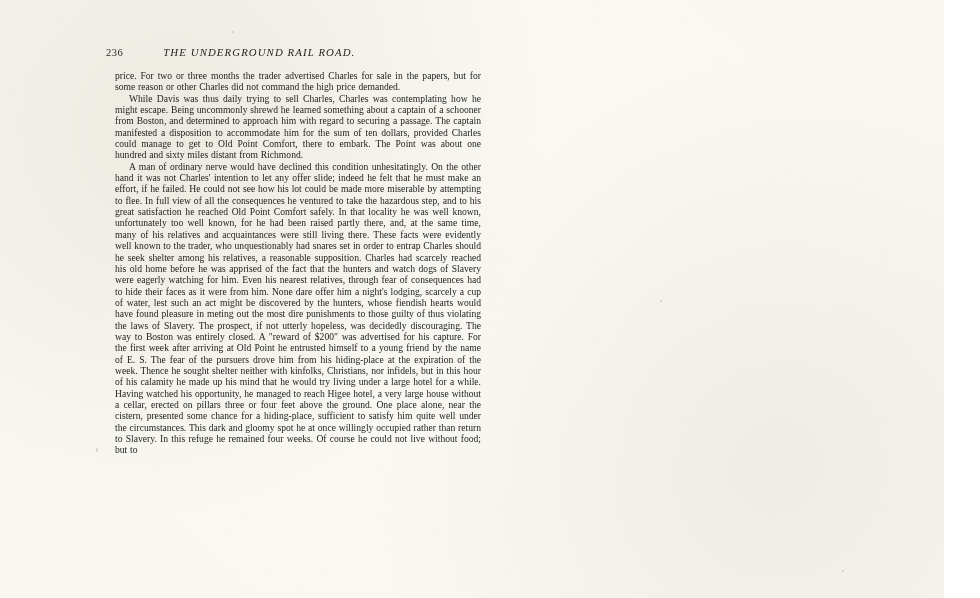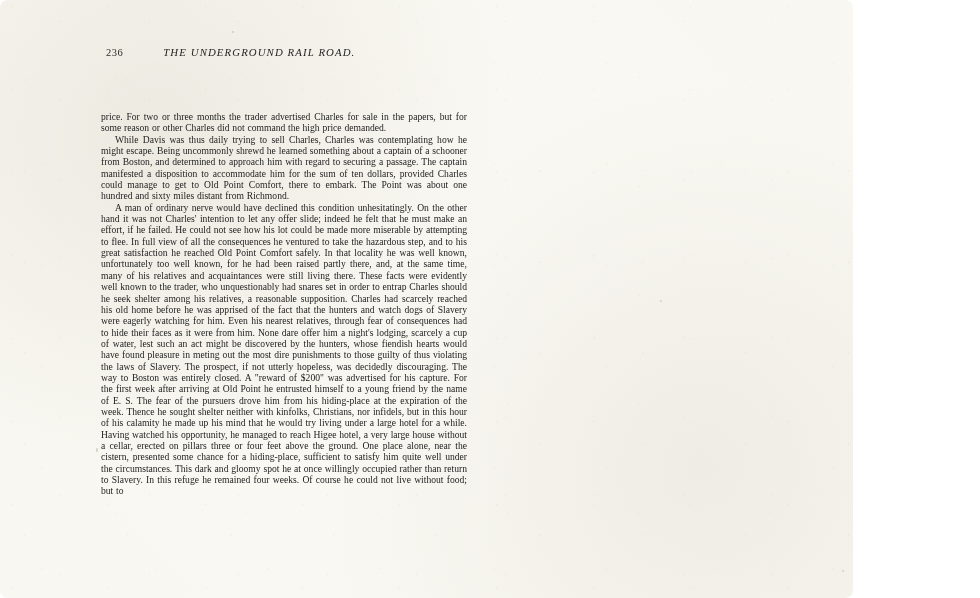--- a/index.html
+++ b/index.html
@@ -10,29 +10,28 @@
   }
   body {
     width: 980px;
     height: 598px;
     overflow: hidden;
     font-family: "Liberation Serif", "DejaVu Serif", serif;
   }
 
   #scan-page {
     position: relative;
-    width: 853px;
+    width: 944px;
     height: 598px;
     background: #fdfdfb;
     background-image:
       radial-gradient(circle at 18% 22%, rgba(226,222,210,0.55) 0%, rgba(253,253,251,0) 42%),
       radial-gradient(circle at 82% 78%, rgba(228,224,214,0.5) 0%, rgba(253,253,251,0) 45%),
       radial-gradient(circle at 50% 50%, rgba(250,249,244,1) 0%, rgba(248,247,241,1) 100%);
     box-sizing: border-box;
-    border-radius: 8px;
   }
 
   
   #scan-grain {
     position: absolute;
     inset: 0;
     pointer-events: none;
     opacity: 0.5;
     background-image:
       radial-gradient(circle at 12% 8%, rgba(170,164,150,0.20) 0.6px, transparent 1.2px),
@@ -89,24 +88,23 @@
     position: absolute;
     font-size: 9.6px;
     line-height: 11.35px;
     text-align: justify;
     color: #1d1d1d;
     -webkit-hyphens: none;
     hyphens: none;
     word-spacing: 0.4px;
   }
   #col-left {
-    left: 101px;
+    left: 115px;
     top: 70px;
     width: 366px;
-    margin-top: 41px;
   }
   .textblock p {
     margin: 0;
     text-indent: 14px;
     text-align: justify;
   }
   .textblock p.cont {
     text-indent: 0;
   }
 

